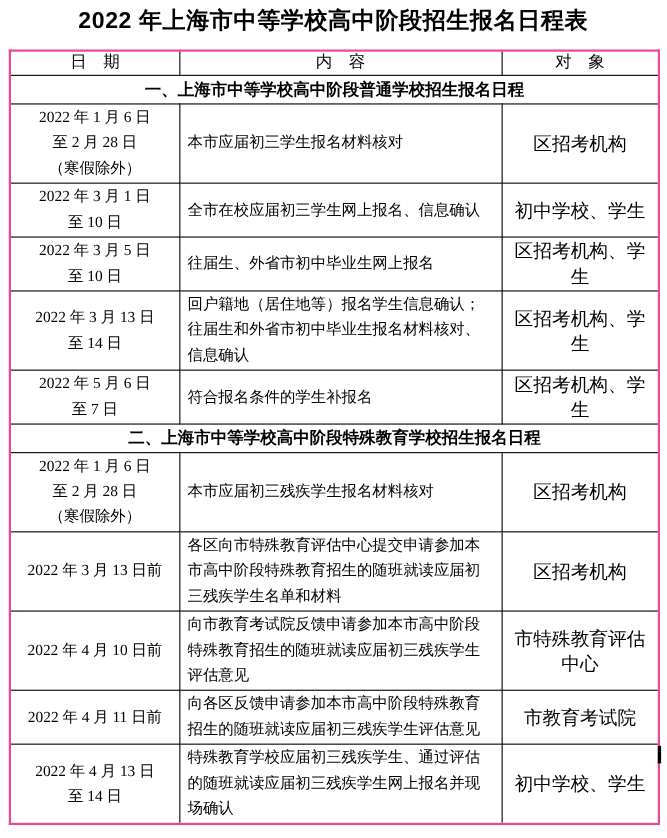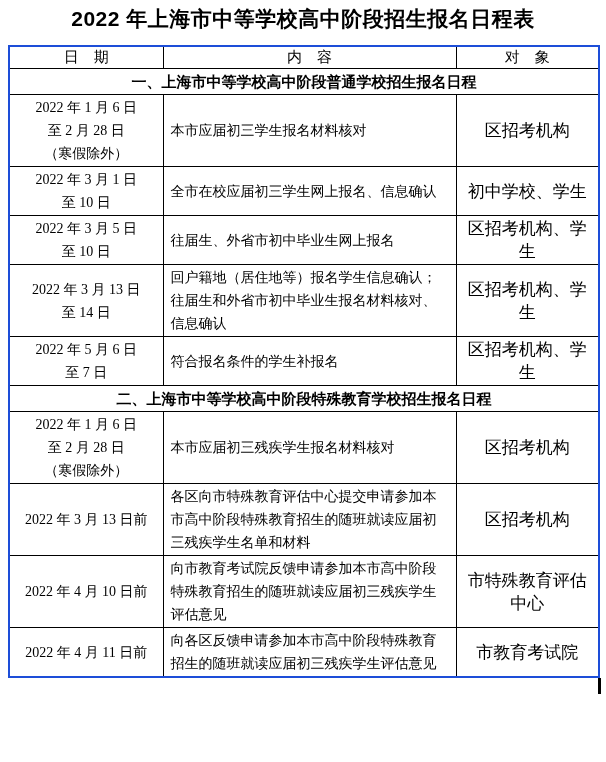--- a/index.html
+++ b/index.html
@@ -24,21 +24,21 @@
     letter-spacing: 0.5px;
     line-height: 26px;
   }
   table.schedule {
     position: absolute;
     left: 8px;
     top: 45px;
     width: 590px;
     table-layout: fixed;
     border-collapse: collapse;
-    border: 2px solid #1d4ed8;
+    border: 2px solid #ec4899;
     background: #ffffff;
   }
   .schedule th,
   .schedule td {
     border: 1px solid #000000;
     overflow: hidden;
   }
   .schedule thead th {
     font-weight: 400;
     font-size: 15px;
@@ -181,18 +181,26 @@
           <td class="content-cell">向市教育考试院反馈申请参加本市高中阶段特殊教育招生的随班就读应届初三残疾学生评估意见</td>
           <td class="target-cell">市特殊教育评估中心</td>
         </tr>
         <tr>
           <td class="date-cell">
             <div class="date-line">2022 年 4 月 11 日前</div>
           </td>
           <td class="content-cell">向各区反馈申请参加本市高中阶段特殊教育招生的随班就读应届初三残疾学生评估意见</td>
           <td class="target-cell">市教育考试院</td>
         </tr>
+        <tr>
+          <td class="date-cell">
+            <div class="date-line">2022 年 4 月 13 日</div>
+            <div class="date-line">至 14 日</div>
+          </td>
+          <td class="content-cell">特殊教育学校应届初三残疾学生、通过评估的随班就读应届初三残疾学生网上报名并现场确认</td>
+          <td class="target-cell">初中学校、学生</td>
+        </tr>
       </tbody>
   </table>
 
   <div class="cursor-artifact"></div>
 
 </div>
 
 </body></html>

